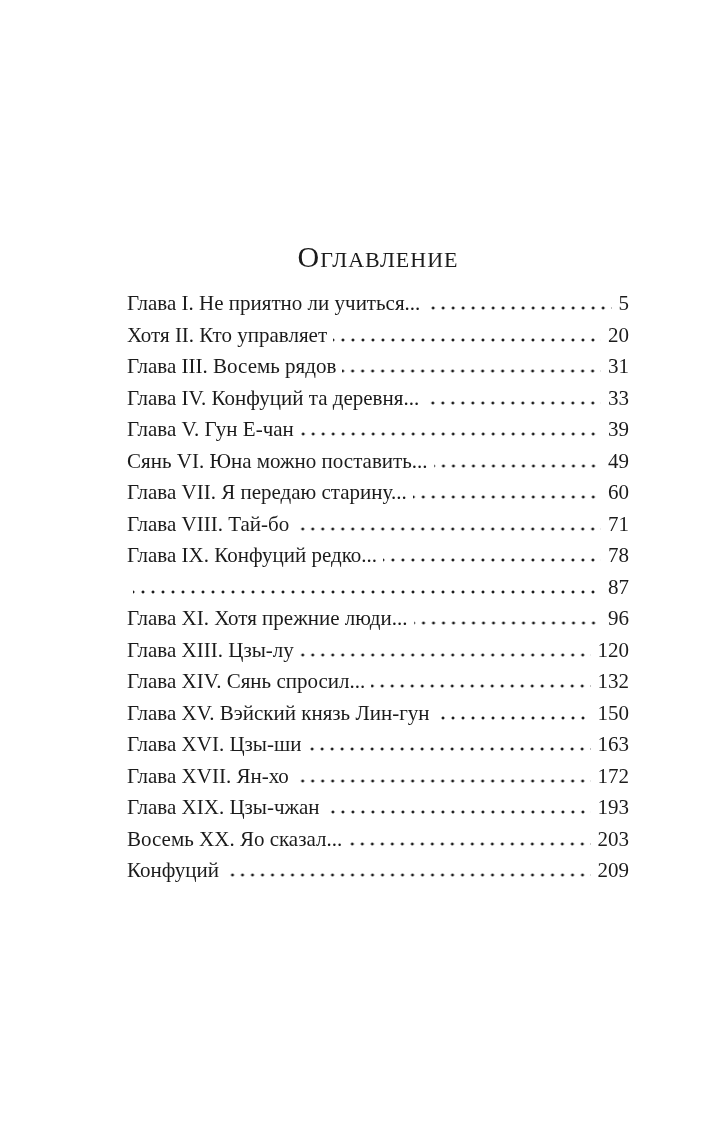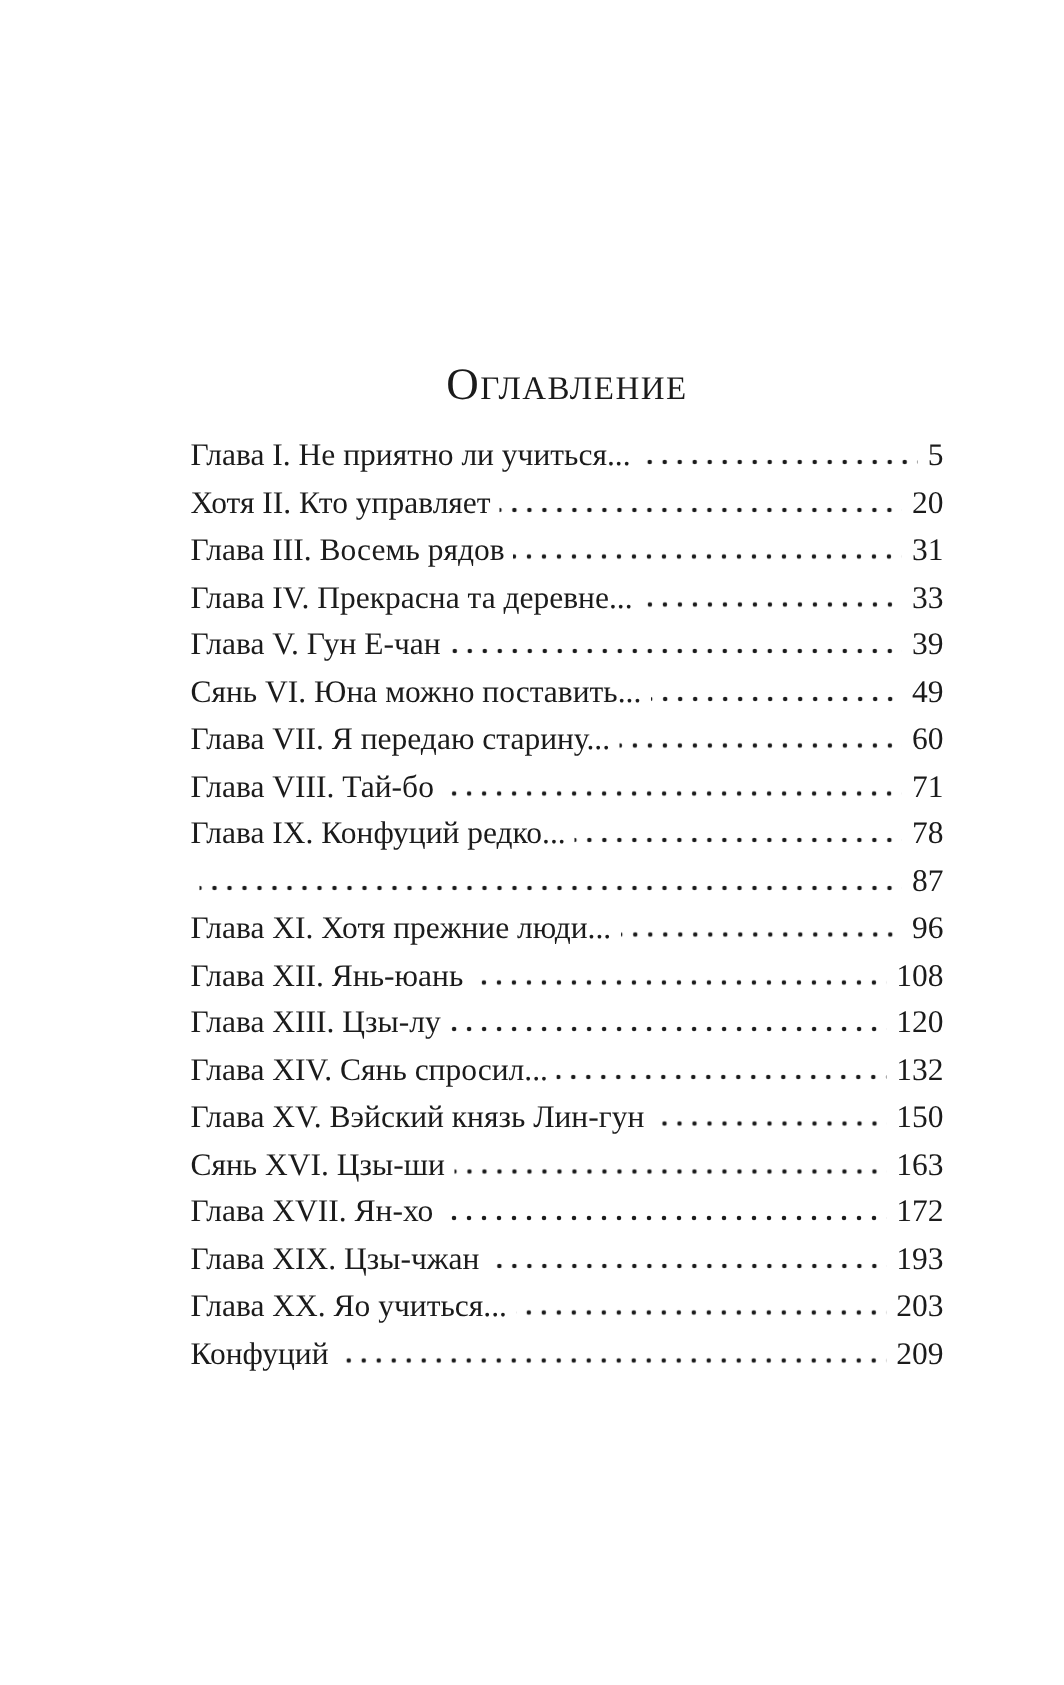--- a/index.html
+++ b/index.html
@@ -95,21 +95,21 @@
     <span class="toc-page-num">20</span>
   </div>
 
   <div class="toc-row">
     <span class="toc-label">Глава III. Восемь рядов</span>
     <span class="toc-leader"></span>
     <span class="toc-page-num">31</span>
   </div>
 
   <div class="toc-row">
-    <span class="toc-label">Глава IV. Прекрасна та деревне...</span>
+    <span class="toc-label">Глава IV. Конфуций та деревня...</span>
     <span class="toc-leader"></span>
     <span class="toc-page-num">33</span>
   </div>
 
   <div class="toc-row">
     <span class="toc-label">Глава V. Гун Е-чан</span>
     <span class="toc-leader"></span>
     <span class="toc-page-num">39</span>
   </div>
 
@@ -141,65 +141,60 @@
     <span class="toc-leader"></span>
     <span class="toc-page-num">87</span>
   </div>
 
   <div class="toc-row">
     <span class="toc-label">Глава XI. Хотя прежние люди...</span>
     <span class="toc-leader"></span>
     <span class="toc-page-num">96</span>
   </div>
 
-  <div class="toc-row">
-    <span class="toc-label">Глава XII. Янь-юань</span>
-    <span class="toc-leader"></span>
-    <span class="toc-page-num">108</span>
-  </div>
 
   <div class="toc-row">
     <span class="toc-label">Глава XIII. Цзы-лу</span>
     <span class="toc-leader"></span>
     <span class="toc-page-num">120</span>
   </div>
 
   <div class="toc-row">
     <span class="toc-label">Глава XIV. Сянь спросил...</span>
     <span class="toc-leader"></span>
     <span class="toc-page-num">132</span>
   </div>
 
   <div class="toc-row">
     <span class="toc-label">Глава XV. Вэйский князь Лин-гун</span>
     <span class="toc-leader"></span>
     <span class="toc-page-num">150</span>
   </div>
 
   <div class="toc-row">
-    <span class="toc-label">Сянь XVI. Цзы-ши</span>
+    <span class="toc-label">Глава XVI. Цзы-ши</span>
     <span class="toc-leader"></span>
     <span class="toc-page-num">163</span>
   </div>
 
   <div class="toc-row">
     <span class="toc-label">Глава XVII. Ян-хо</span>
     <span class="toc-leader"></span>
     <span class="toc-page-num">172</span>
   </div>
 
 
   <div class="toc-row">
     <span class="toc-label">Глава XIX. Цзы-чжан</span>
     <span class="toc-leader"></span>
     <span class="toc-page-num">193</span>
   </div>
 
   <div class="toc-row">
-    <span class="toc-label">Глава XX. Яо учиться...</span>
+    <span class="toc-label">Восемь XX. Яо сказал...</span>
     <span class="toc-leader"></span>
     <span class="toc-page-num">203</span>
   </div>
 
   <div class="toc-row">
     <span class="toc-label">Конфуций</span>
     <span class="toc-leader"></span>
     <span class="toc-page-num">209</span>
   </div>
 </div>

